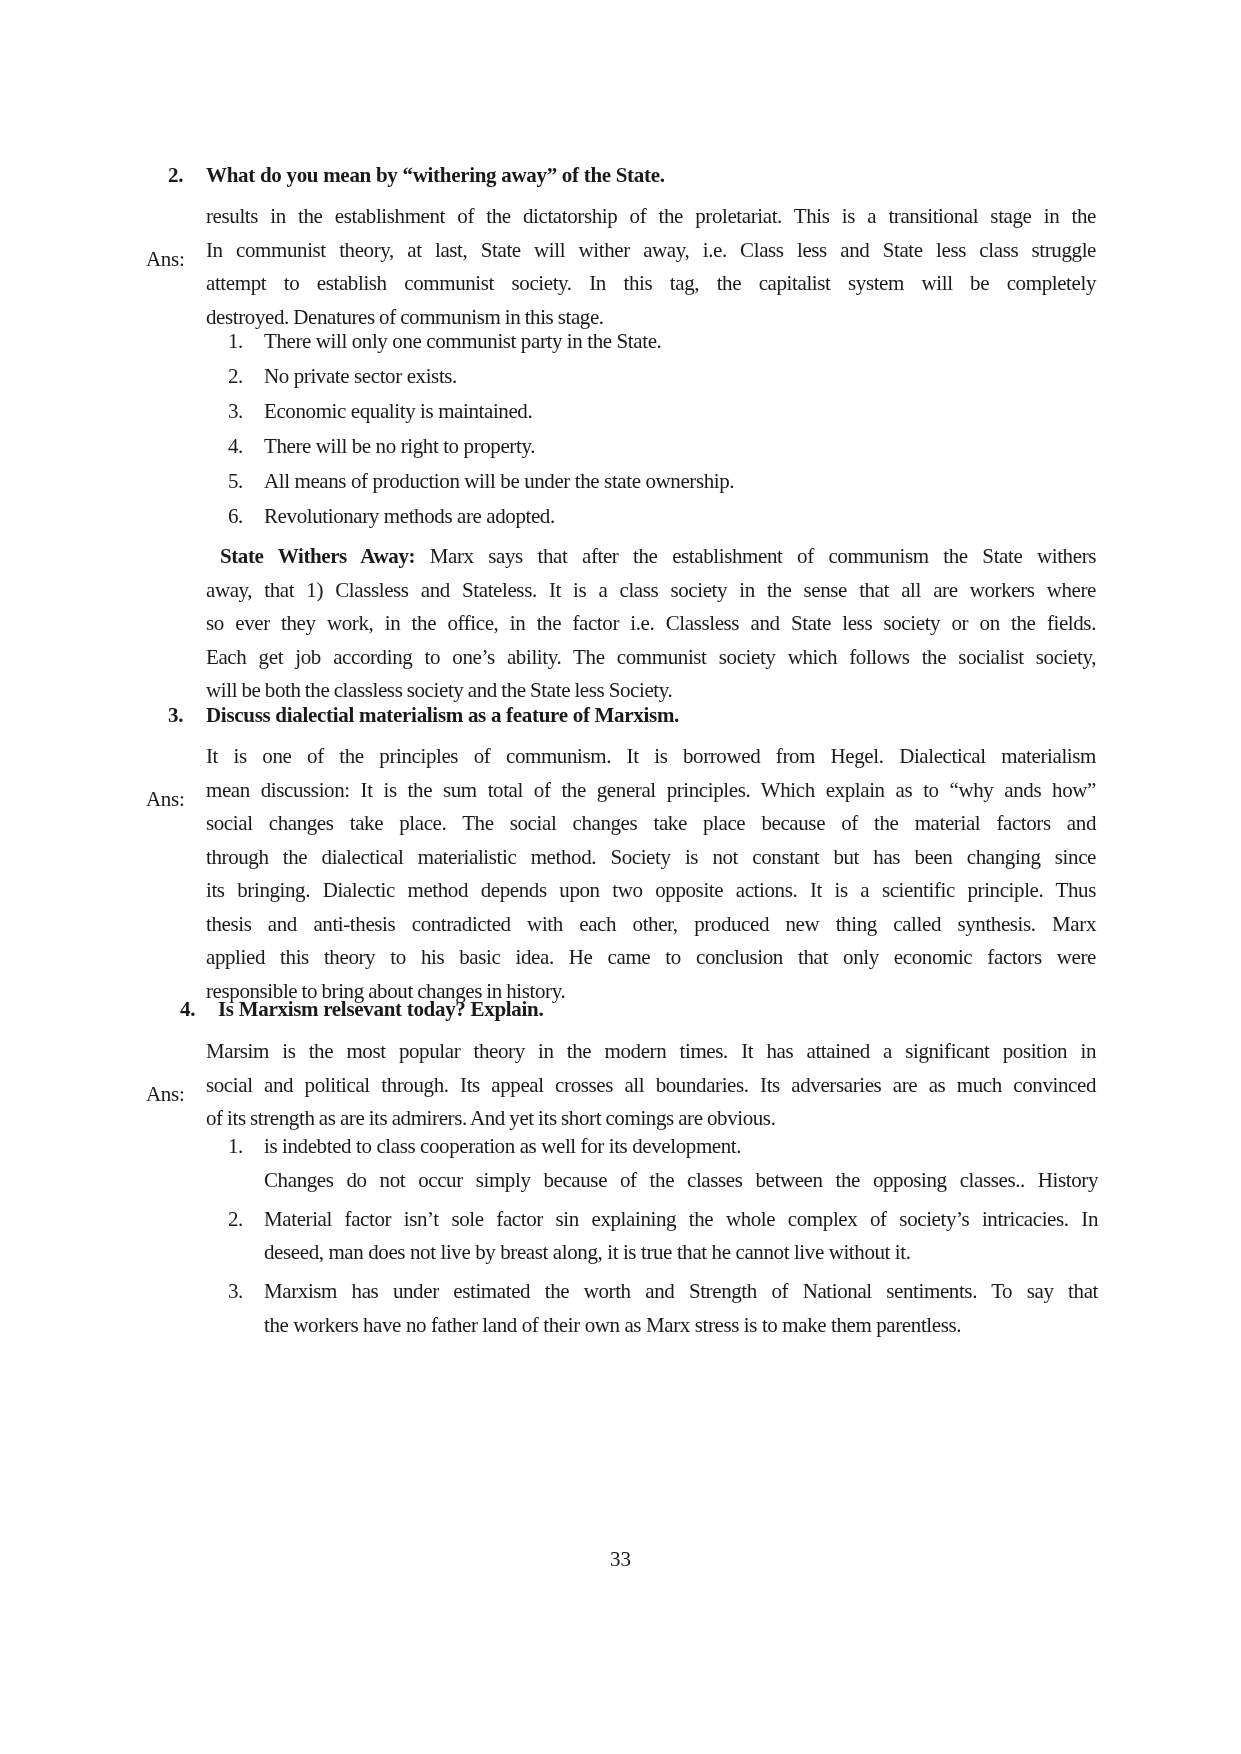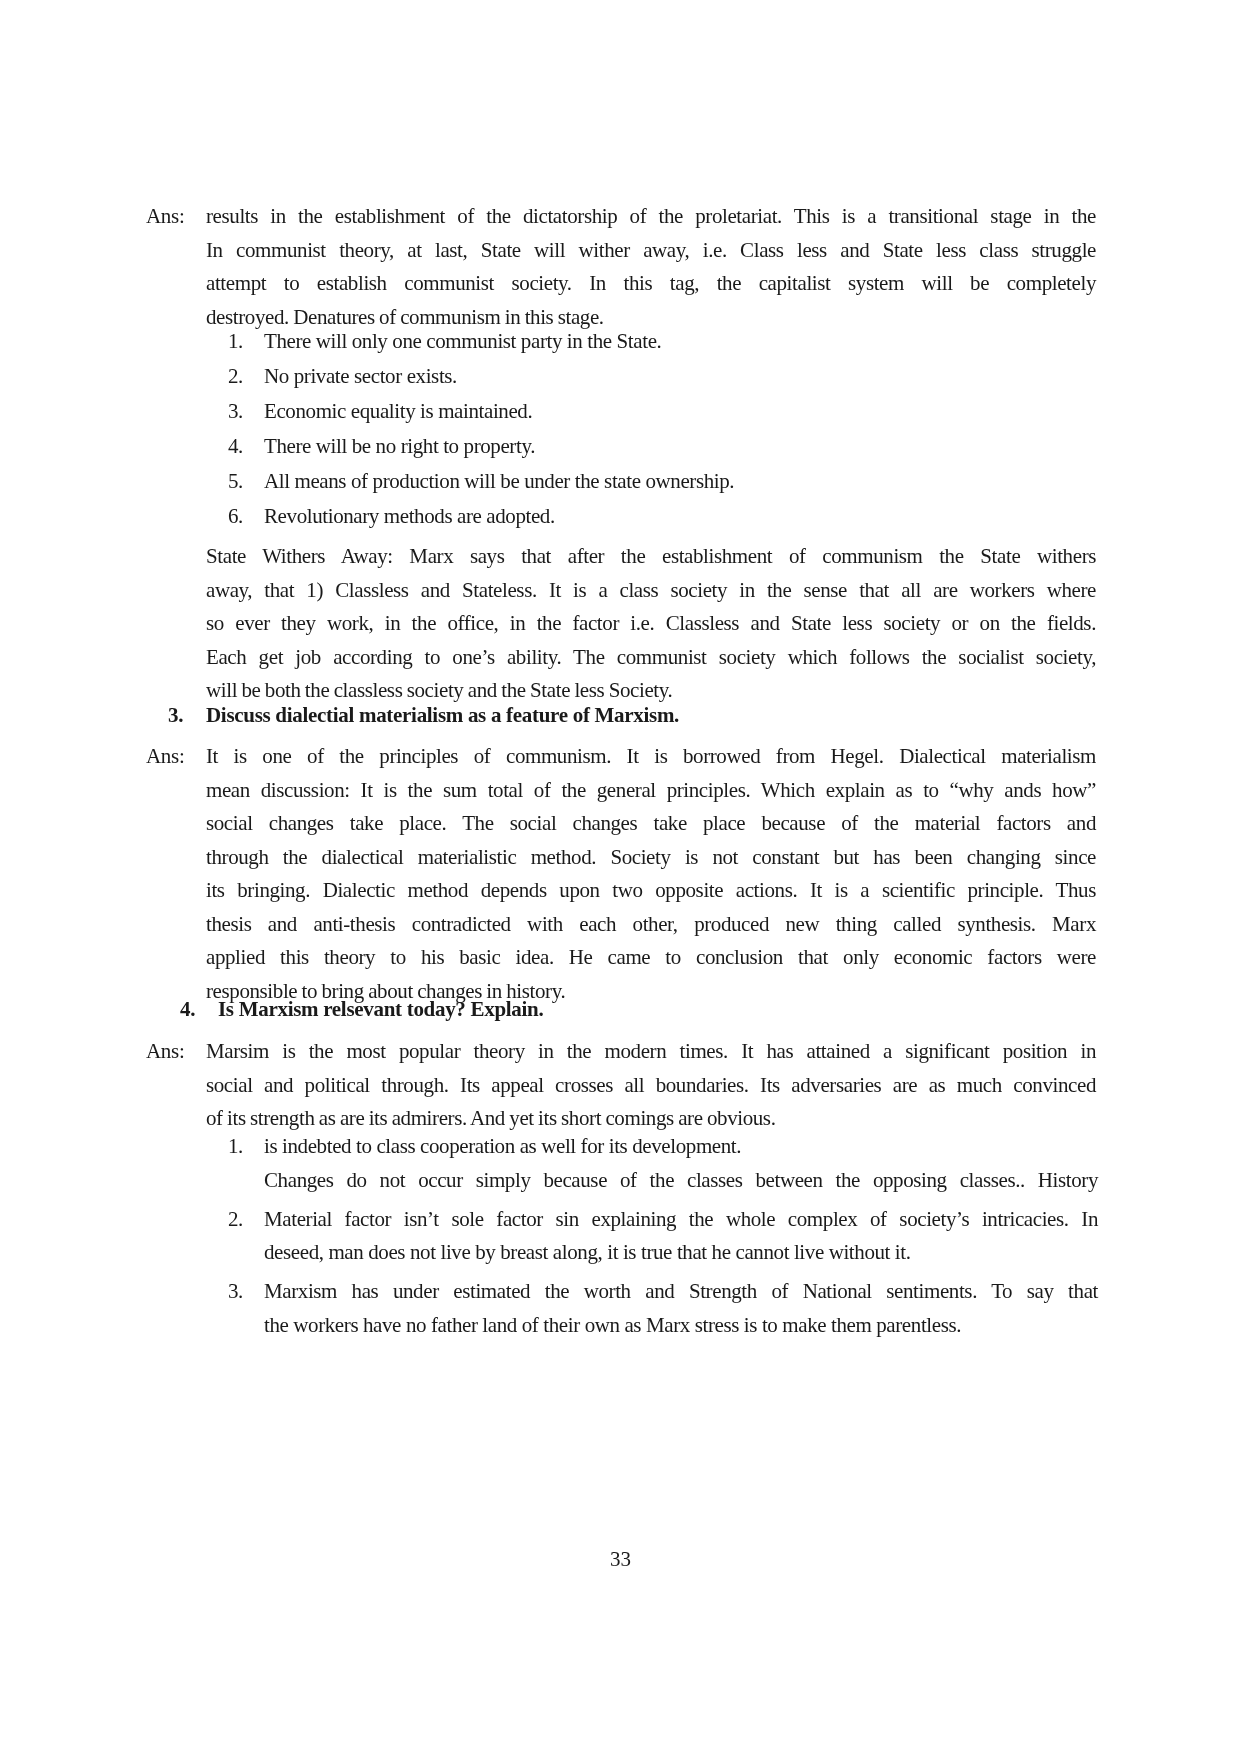--- a/index.html
+++ b/index.html
@@ -1,39 +1,42 @@
 <!DOCTYPE html>
 <html><head>
 <meta charset="utf-8">
 <style>
   html, body { margin: 0; padding: 0; background: #ffffff; }
   body { width: 1241px; height: 1754px; position: relative; overflow: hidden;
          font-family: "Liberation Serif", "DejaVu Serif", serif; color: #1a1a1a; }
   .page { position: absolute; left: 0; top: 0; width: 1241px; height: 1754px; }
   .q { position: absolute; left: 168px; font-weight: bold; font-size: 21px; letter-spacing: -0.3px; }
   .q .num { display: inline-block; width: 38px; }
-  .ans-label { position: absolute; left: 146px; font-size: 21px; letter-spacing: -0.3px; }
+  .ans-label { position: absolute; left: 146px; font-size: 21px; letter-spacing: -0.3px; margin-top: 43px; }
   .para { position: absolute; left: 206px; width: 890px; font-size: 21px; line-height: 33.5px;
           text-align: justify; letter-spacing: -0.4px; word-spacing: -0.5px; }
   .para .line { display: block; text-align: justify; text-align-last: justify; white-space: nowrap; }
   .para .line.last { text-align-last: left; }
   .list { position: absolute; left: 228px; width: 870px; font-size: 21px; letter-spacing: -0.4px; }
   .li { position: relative; padding-left: 36px; line-height: 33.5px; }
   .li .n { position: absolute; left: 0; top: 0; }
   .li.spaced { margin-bottom: 5.5px; }
   .li .t .line { display: block; text-align-last: justify; white-space: nowrap; }
   .li .t .line.last { text-align-last: left; }
-  .bold { font-weight: normal; }
+  .bold { font-weight: bold; margin-left: 14px; }
   .pagenum { position: absolute; left: 0; width: 1241px; top: 1547px; text-align: center; font-size: 21px; }
 </style>
 </head>
 <body>
 
 <div class="page">
 
+  <div class="q" style="top:163px;">
+    <span class="num">2.</span><span>What do you mean by “withering away” of the State.</span>
+  </div>
   <div class="ans-label" style="top:204px;">Ans:</div>
   <div class="para" style="top:200px;">
     <span class="line">results in the establishment of the dictatorship of the proletariat. This is a transitional stage in the</span>
     <span class="line">In communist theory, at last, State will wither away, i.e. Class less and State less class struggle</span>
     <span class="line">attempt to establish communist society. In this tag, the capitalist system will be completely</span>
     <span class="line last">destroyed.   Denatures of communism in this stage.</span>
   </div>
   <div class="list" style="top:325px;">
     <div class="li" style="margin-bottom:1.5px;"><span class="n">1.</span><span>There will only one communist party in the State.</span></div>
     <div class="li" style="margin-bottom:1.5px;"><span class="n">2.</span><span>No private sector exists.</span></div>

